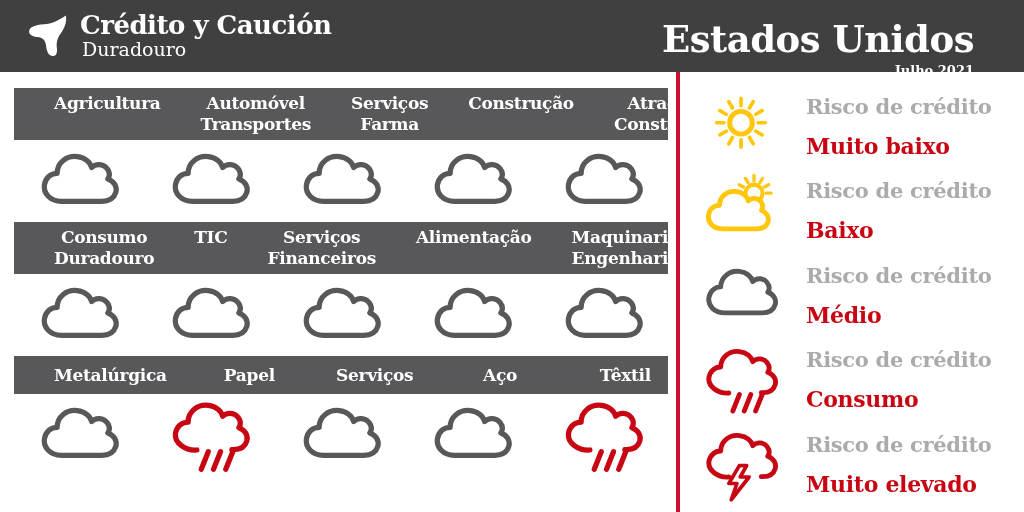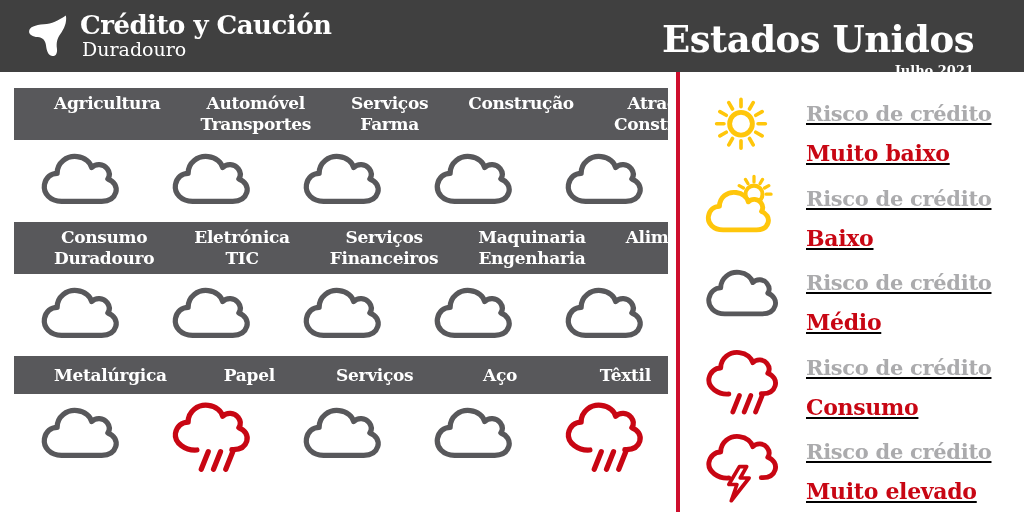--- a/index.html
+++ b/index.html
@@ -39,21 +39,21 @@
   .row-header.single{height:38px;align-items:center;padding-top:0;}
   .sector-label{flex:1;text-align:center;color:#fff;font-weight:bold;
                 font-size:17px;line-height:21px;letter-spacing:-0.3px;}
   .sector-label span{display:block;margin-left:40px;}
   .row-icons{height:82px;display:flex;align-items:flex-start;}
   .row-icons.last{flex:1;}
   .icon-cell{flex:1;display:flex;justify-content:center;}
   .sector-icon{width:84px;height:84px;display:block;}
 
   
-  .legend-item{display:flex;align-items:flex-end;height:80px;text-decoration:underline;}
+  .legend-item{display:flex;align-items:center;height:80px;}
   .legend-icon{width:78px;height:78px;flex:0 0 auto;margin:0 26px 0 6px;display:block;}
   .legend-title{color:#ABABAD;font-size:21px;font-weight:bold;letter-spacing:-0.3px;}
   .legend-level{color:#C80613;font-size:22px;font-weight:bold;margin-top:14px;letter-spacing:-0.3px;}
 
   
   .i-cloud-icon{color:#58585B;}
   .i-rain-cloud-icon,.i-storm-cloud-icon{color:#C80613;}
   .i-sun-icon,.i-sun-cloud-icon{color:#FFC60B;}
 
   .defs{position:absolute;width:0;height:0;overflow:hidden;}
@@ -155,35 +155,34 @@
           </svg>
       </div>
     </div>
 
     <div class="row-header">
       <div class="sector-label">
         <span>Consumo</span>
         <span>Duradouro</span>
       </div>
       <div class="sector-label">
-        <span>Eletrónica</span>
         <span>TIC</span>
       </div>
       <div class="sector-label">
         <span>Serviços</span>
         <span>Financeiros</span>
       </div>
       <div class="sector-label">
+        <span>Alimentação</span>
+        <span></span>
+      </div>
+      <div class="sector-label">
         <span>Maquinaria</span>
         <span>Engenharia</span>
       </div>
-      <div class="sector-label">
-        <span>Alimentação</span>
-        <span></span>
-      </div>
     </div>
     <div class="row-icons">
       <div class="icon-cell">
         <svg class="sector-icon i-cloud-icon">
             <use href="#cloud-icon"></use>
           </svg>
       </div>
       <div class="icon-cell">
         <svg class="sector-icon i-cloud-icon">
             <use href="#cloud-icon"></use>

